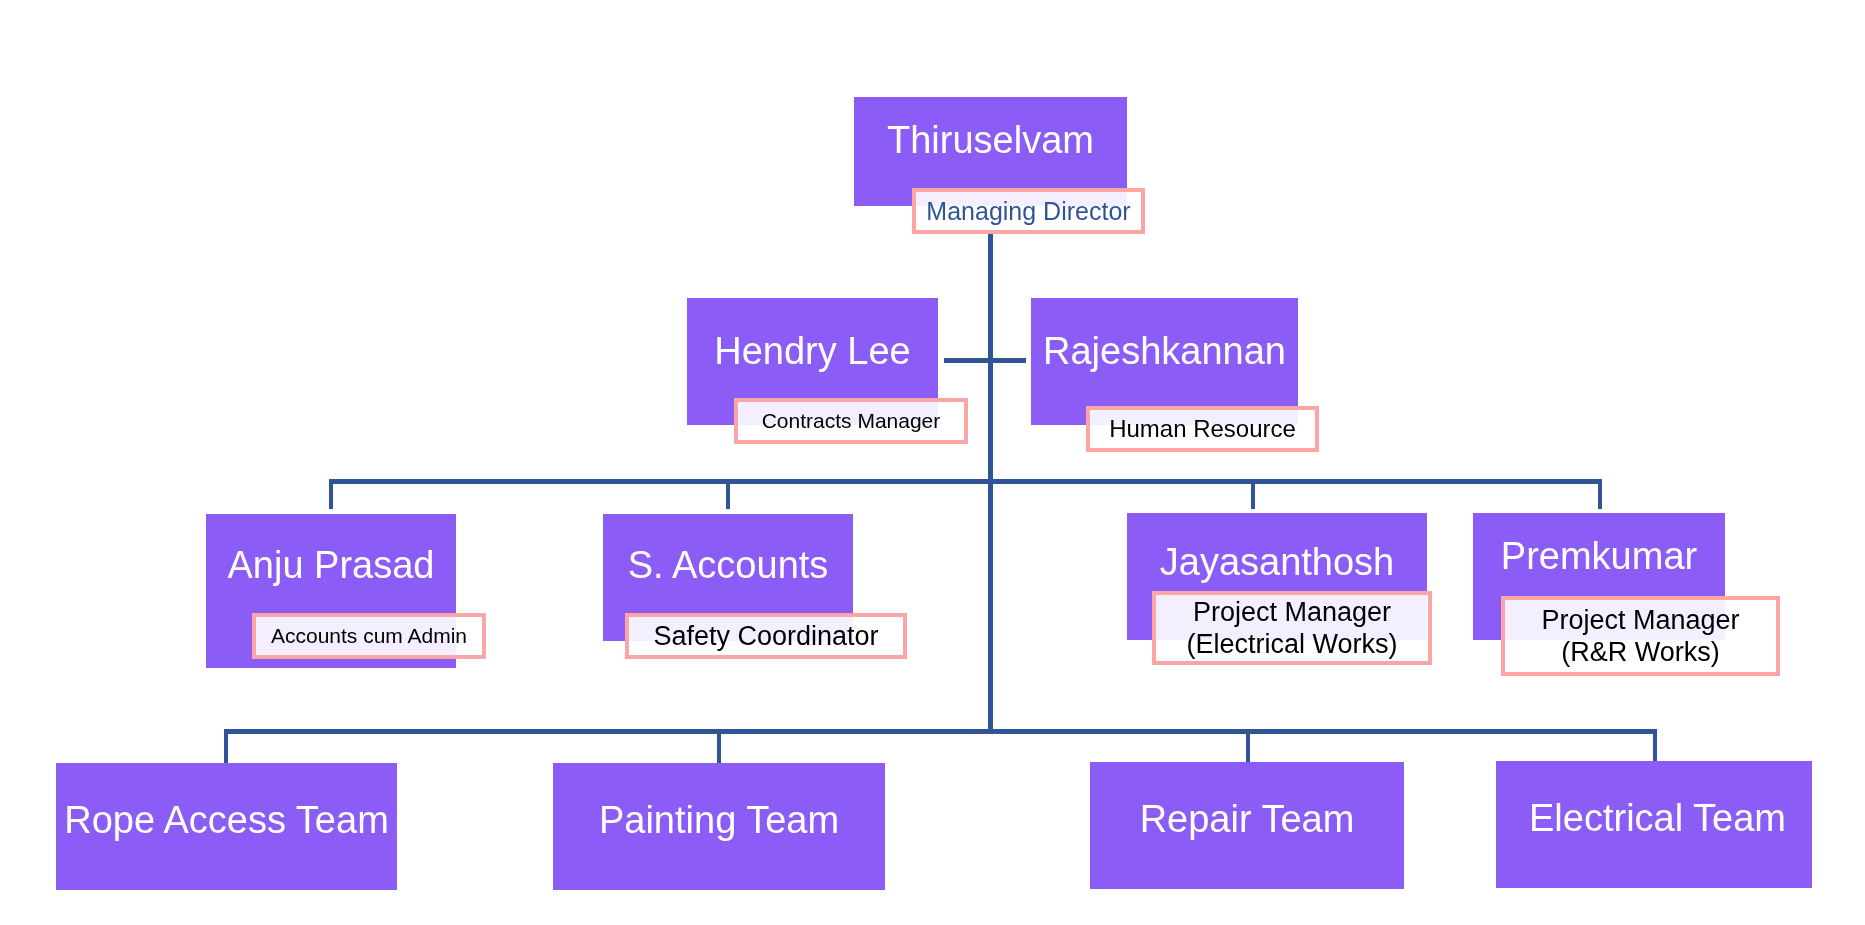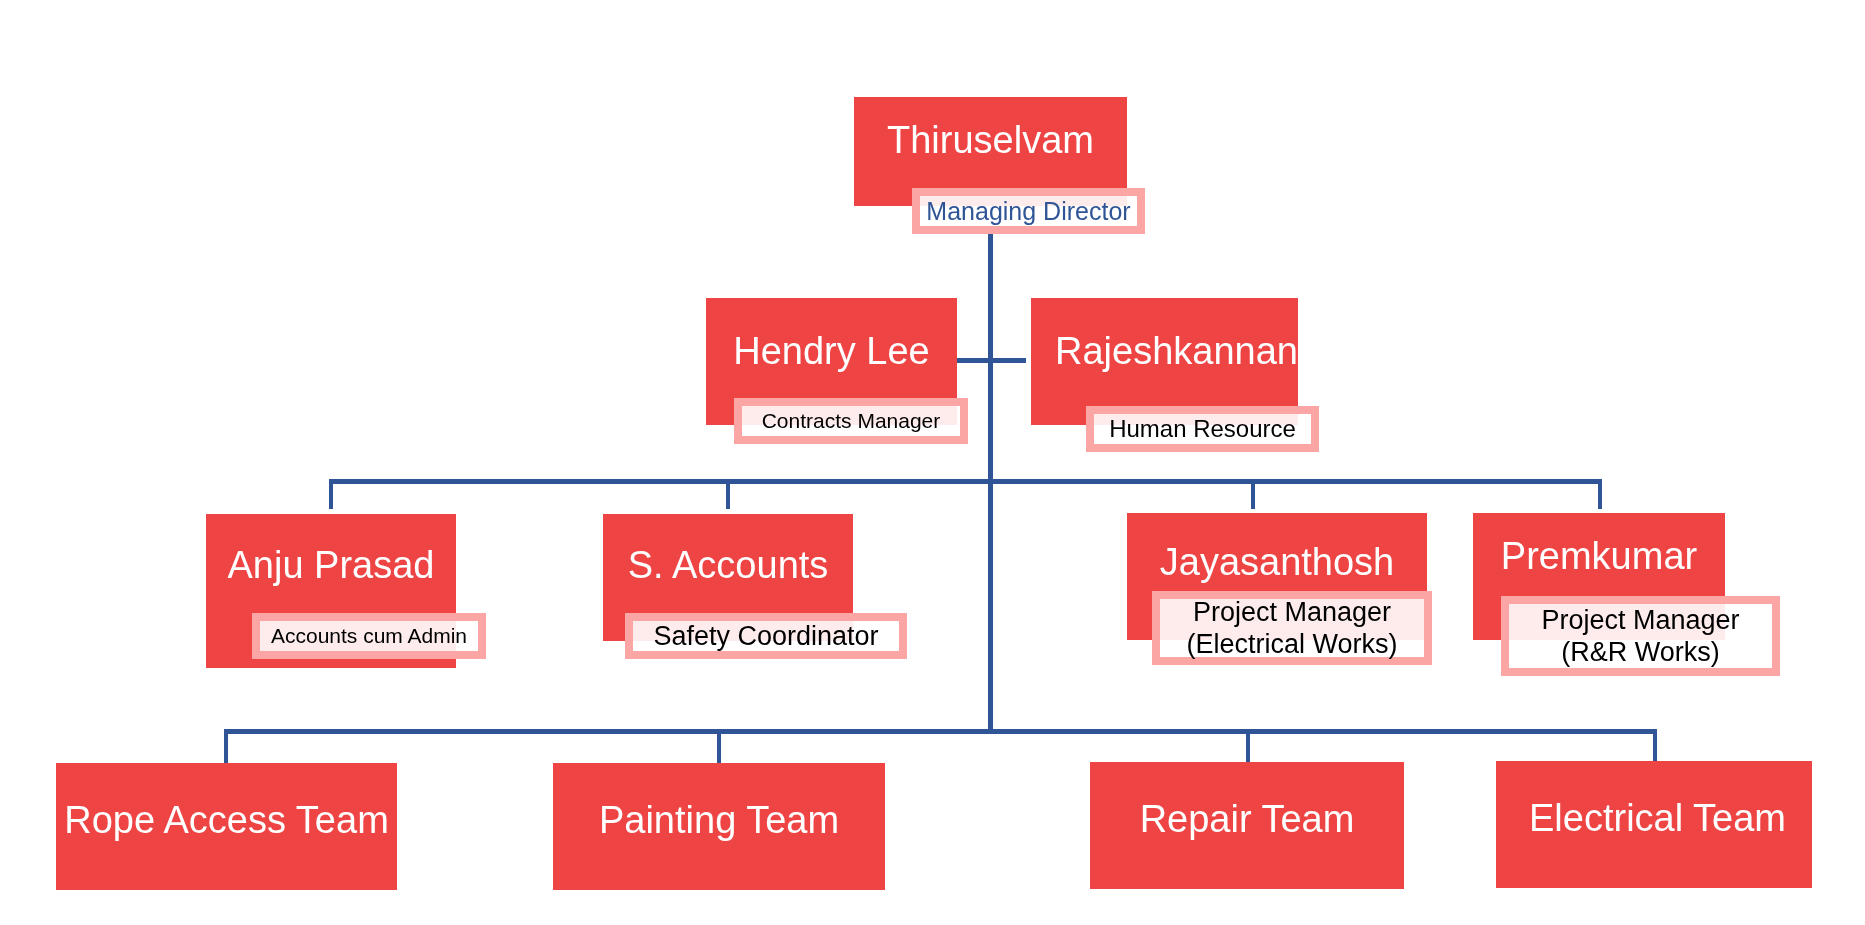--- a/index.html
+++ b/index.html
@@ -1,23 +1,23 @@
 <!DOCTYPE html>
 <html><head>
 <meta charset="utf-8">
 <style>
   html, body { margin:0; padding:0; background:#ffffff; }
   body { width:1865px; height:925px; position:relative; overflow:hidden;
          font-family:"Liberation Sans", "DejaVu Sans", sans-serif; }
-  .box { position:absolute; background:#ef4444; color:#ffffff; box-sizing:border-box;
+  .box { position:absolute; background:#8b5cf6; color:#ffffff; box-sizing:border-box;
          display:flex; justify-content:center; font-size:38px; }
   .box .name { margin-top:22px; white-space:nowrap; }
   .box.team { align-items:center; }
   .box.team .name { margin-top:-12px; }
-  .label { position:absolute; box-sizing:border-box; border:8px solid #fca5a5;
+  .label { position:absolute; box-sizing:border-box; border:4px solid #fca5a5;
            background:rgba(255,255,255,0.9); color:#000; display:flex;
            align-items:center; justify-content:center; text-align:center;
            line-height:1.2; white-space:nowrap; }
   .label.md { color:#2f5597; font-size:25px; }
   .label.sm { font-size:21px; }
   .label.lg { font-size:27px; }
   .line { position:absolute; background:#2f5597; }
 </style>
 </head>
 <body>
@@ -33,26 +33,26 @@
 <div class="line" style="left:224px; top:729px; width:4px; height:34px;"></div>
 <div class="line" style="left:717px; top:729px; width:4px; height:34px;"></div>
 <div class="line" style="left:1246px; top:729px; width:4px; height:34px;"></div>
 <div class="line" style="left:1653px; top:729px; width:4px; height:34px;"></div>
 
 <div class="box" style="left:854px; top:97px; width:273px; height:109px;">
   <span class="name">Thiruselvam</span>
 </div>
 <div class="label md" style="left:912px; top:188px; width:233px; height:46px;">Managing Director</div>
 
-<div class="box" style="left:687px; top:298px; width:251px; height:127px;margin-left:19px;">
+<div class="box" style="left:687px; top:298px; width:251px; height:127px;">
   <span class="name" style="margin-top:32px;">Hendry Lee</span>
 </div>
 <div class="label sm" style="left:734px; top:398px; width:234px; height:46px;">Contracts Manager</div>
 
-<div class="box" style="left:1031px; top:298px; width:267px; height:127px;justify-content:flex-end;">
+<div class="box" style="left:1031px; top:298px; width:267px; height:127px;">
   <span class="name" style="margin-top:32px;">Rajeshkannan</span>
 </div>
 <div class="label" style="left:1086px; top:406px; width:233px; height:46px; font-size:24px;">Human Resource</div>
 
 <div class="box" style="left:206px; top:514px; width:250px; height:154px;">
   <span class="name" style="margin-top:30px;">Anju Prasad</span>
 </div>
 <div class="label sm" style="left:252px; top:613px; width:234px; height:46px;">Accounts cum Admin</div>
 
 <div class="box" style="left:603px; top:514px; width:250px; height:127px;">

